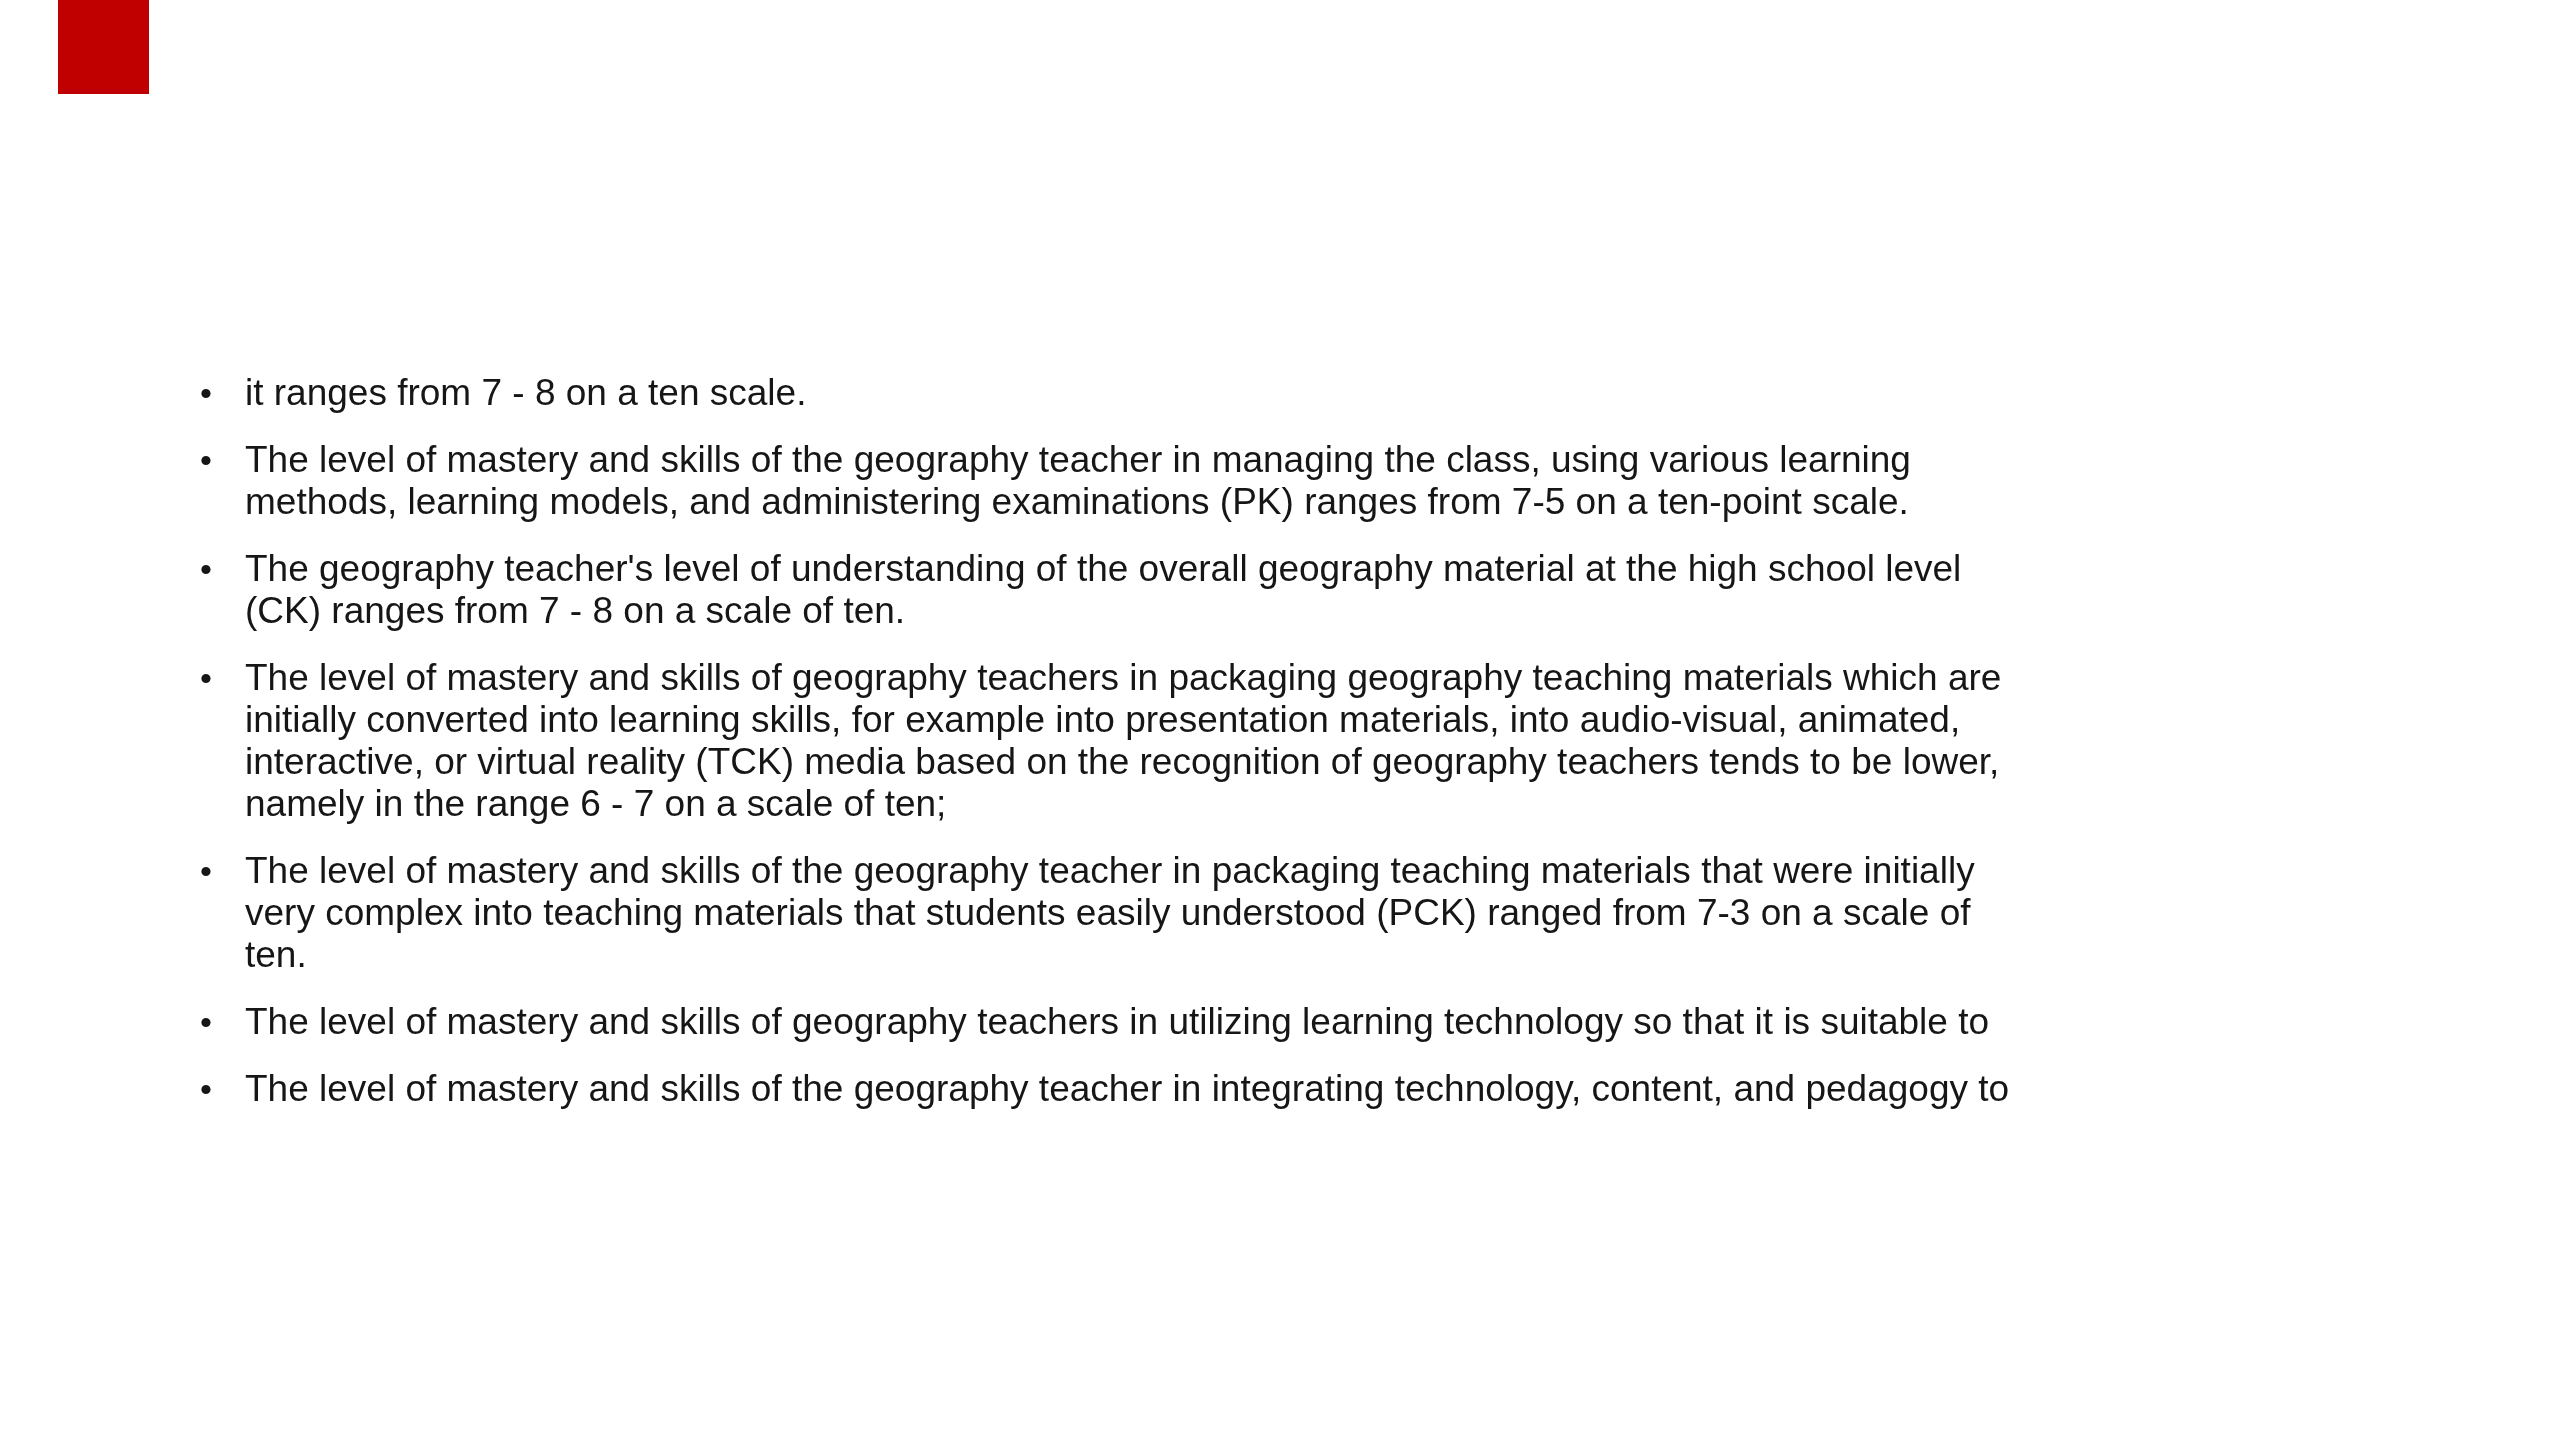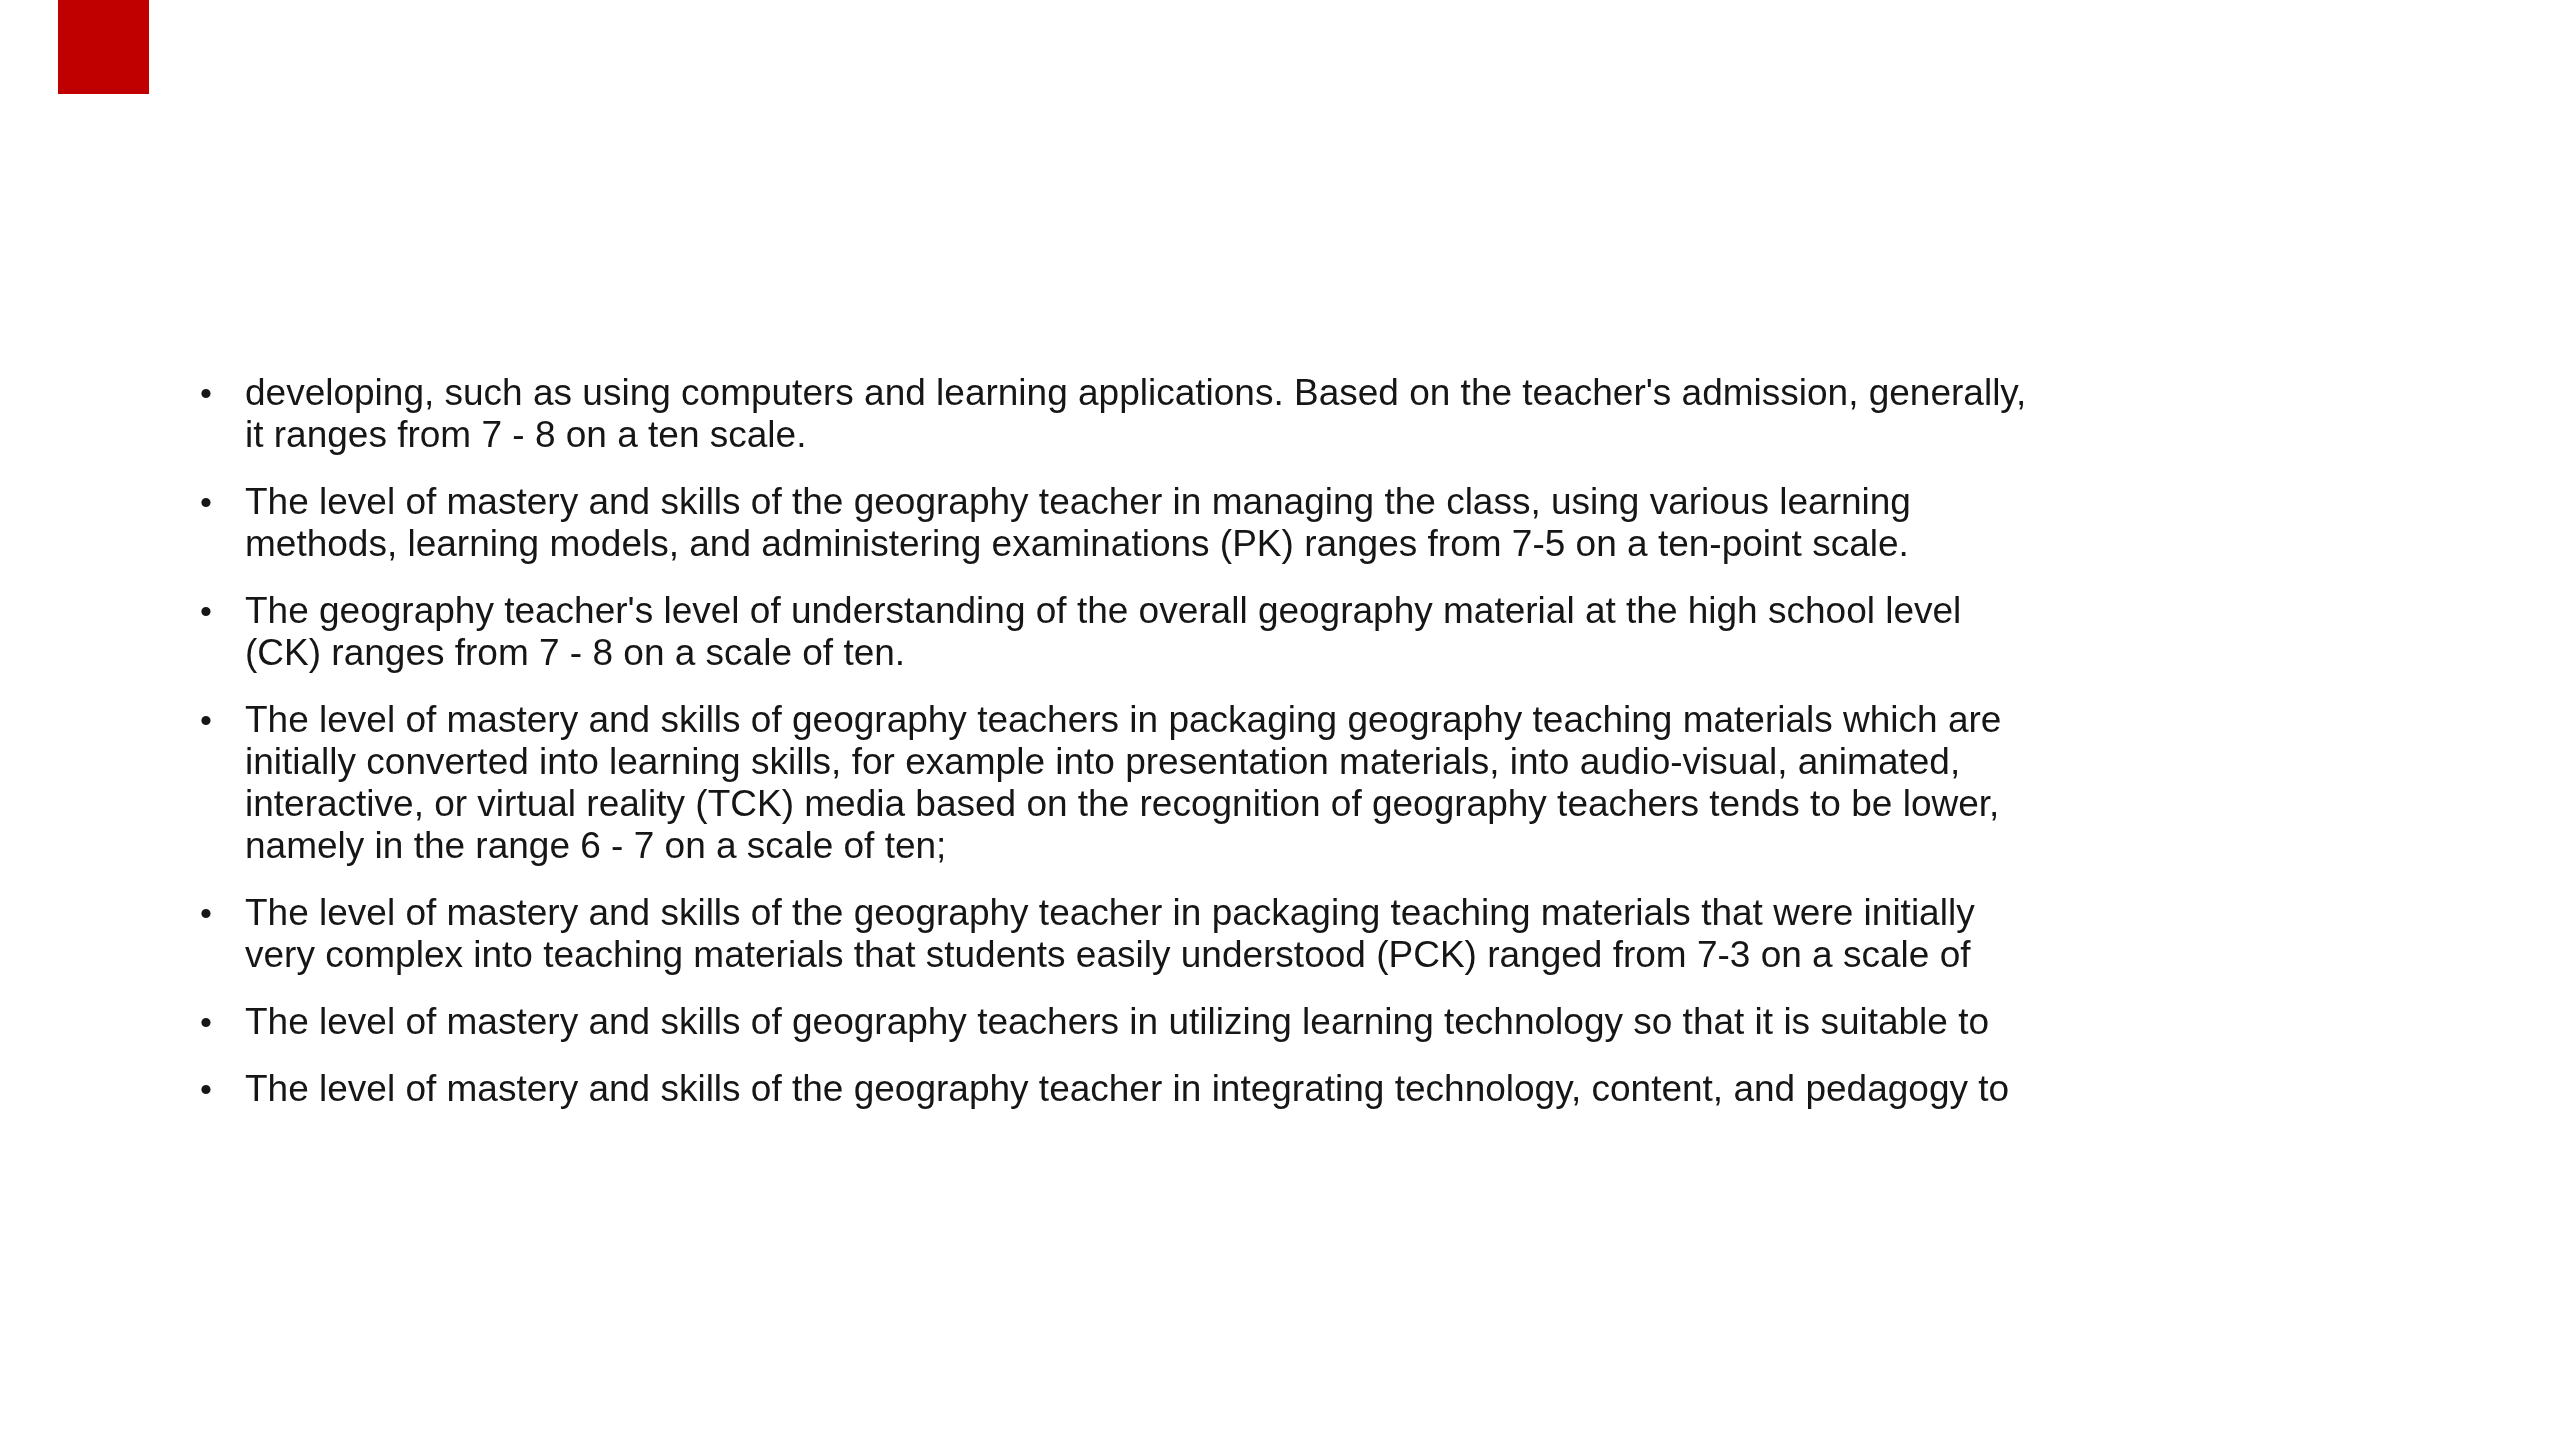--- a/index.html
+++ b/index.html
@@ -63,21 +63,20 @@
 <body style="background: rgb(255, 255, 255);">
 
 <div class="slide">
 
   <div class="corner-mark" style="background: rgb(192, 0, 0);"></div>
 
   <ul class="bullet-list">
 
     <li class="bullet-item">
       <span class="bullet-marker">•</span>
-      <span class="bullet-text-line">developing, such as using computers and learning applications. Based on the teacher's admission, generally,</span>
       <span class="bullet-text-line">it ranges from 7 - 8 on a ten scale.</span>
     </li>
 
     <li class="bullet-item">
       <span class="bullet-marker">•</span>
       <span class="bullet-text-line">The level of mastery and skills of the geography teacher in managing the class, using various learning</span>
       <span class="bullet-text-line">methods, learning models, and administering examinations (PK) ranges from 7-5 on a ten-point scale.</span>
     </li>
 
     <li class="bullet-item">
@@ -91,20 +90,21 @@
       <span class="bullet-text-line">The level of mastery and skills of geography teachers in packaging geography teaching materials which are</span>
       <span class="bullet-text-line">initially converted into learning skills, for example into presentation materials, into audio-visual, animated,</span>
       <span class="bullet-text-line">interactive, or virtual reality (TCK) media based on the recognition of geography teachers tends to be lower,</span>
       <span class="bullet-text-line">namely in the range 6 - 7 on a scale of ten;</span>
     </li>
 
     <li class="bullet-item">
       <span class="bullet-marker">•</span>
       <span class="bullet-text-line">The level of mastery and skills of the geography teacher in packaging teaching materials that were initially</span>
       <span class="bullet-text-line">very complex into teaching materials that students easily understood (PCK) ranged from 7-3 on a scale of</span>
+      <span class="bullet-text-line">ten.</span>
     </li>
 
     <li class="bullet-item">
       <span class="bullet-marker">•</span>
       <span class="bullet-text-line">The level of mastery and skills of geography teachers in utilizing learning technology so that it is suitable to</span>
     </li>
 
     <li class="bullet-item">
       <span class="bullet-marker">•</span>
       <span class="bullet-text-line">The level of mastery and skills of the geography teacher in integrating technology, content, and pedagogy to</span>

